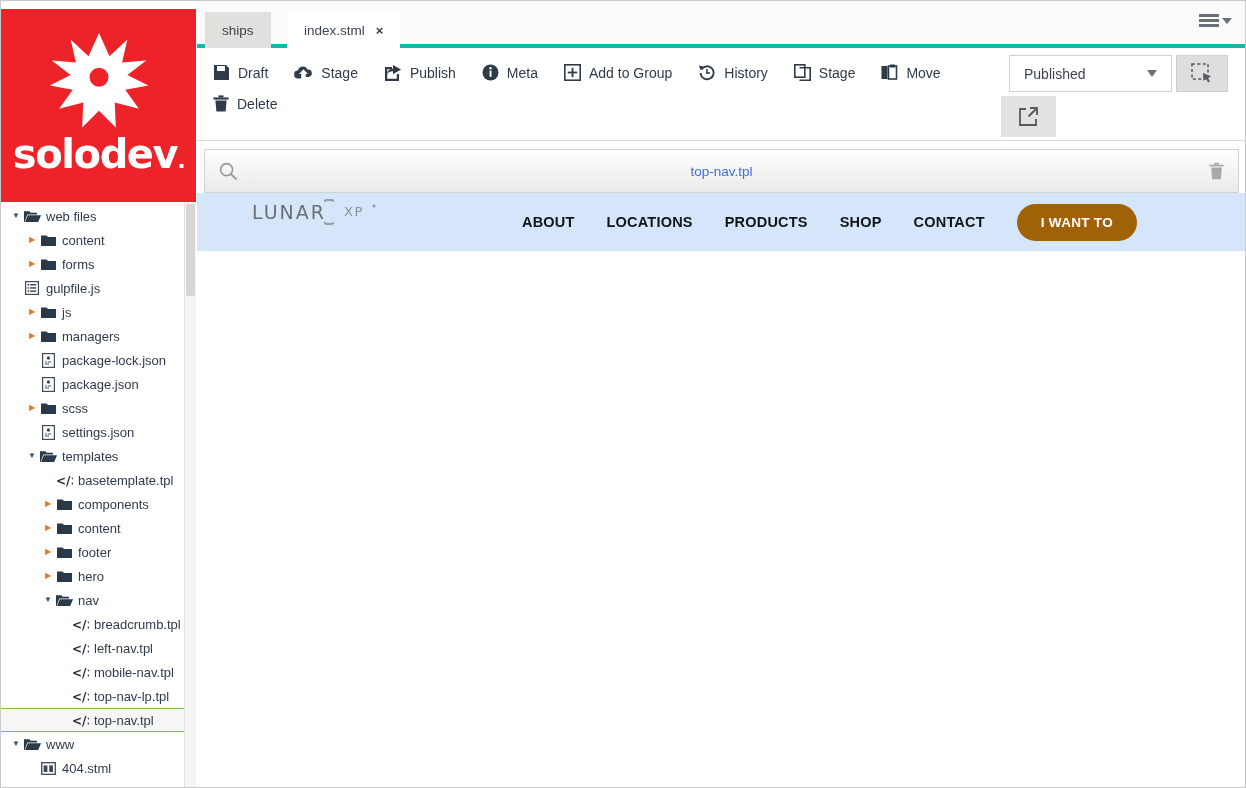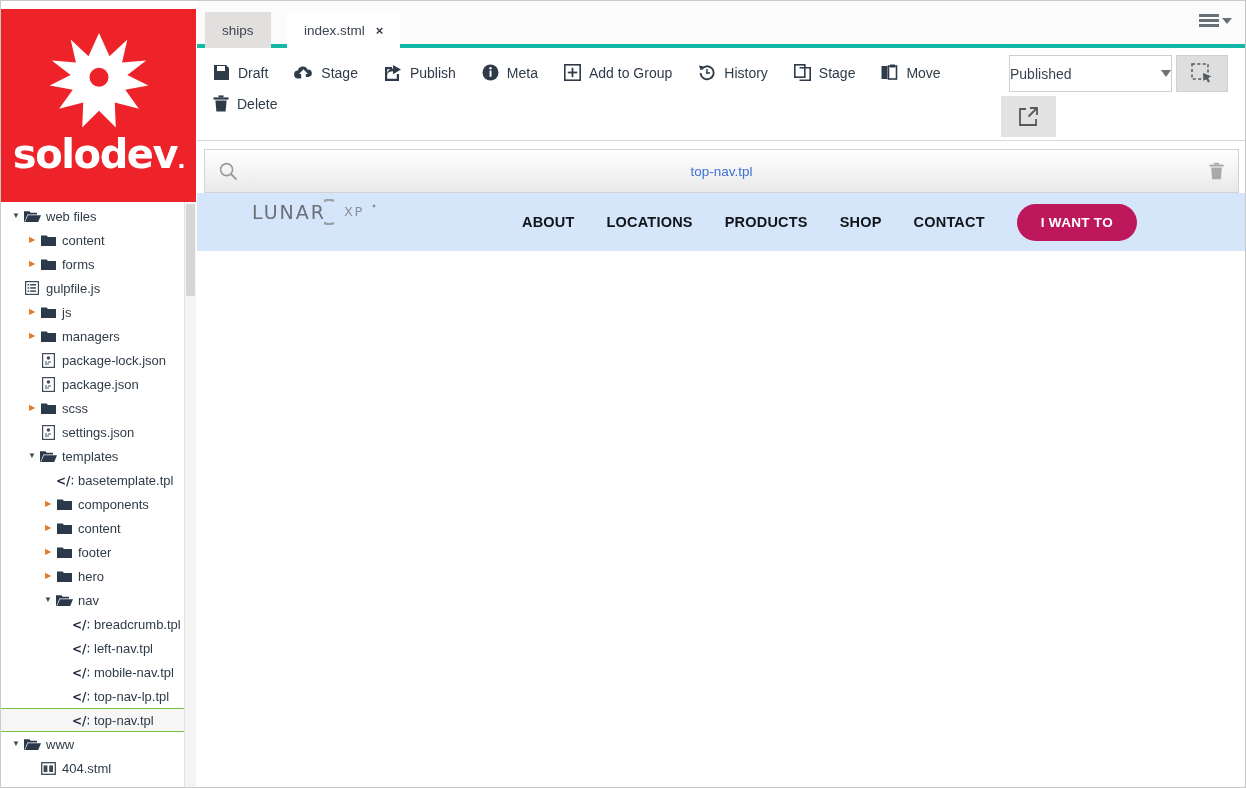--- a/index.html
+++ b/index.html
@@ -167,21 +167,21 @@
     font-size: 14px;
   }
   .tb-item .ic { margin-right: 8px; display: inline-flex; }
 
   #status-select {
     position: absolute; left: 812px; top: 7px;
     width: 163px; height: 37px;
     border: 1px solid #cfcfcf;
     background: #ffffff;
     display: flex; align-items: center;
-    padding: 0 0;
+    padding: 0 14px;
     font-size: 14px; color: #3b4450;
     cursor: pointer;
   }
   #status-select .chev {
     margin-left: auto;
     width: 0; height: 0;
     border-left: 5px solid transparent;
     border-right: 5px solid transparent;
     border-top: 7px solid #6b7178;
   }
@@ -253,21 +253,21 @@
   }
   .nav-link {
     font-size: 14.5px;
     font-weight: bold;
     color: #111418;
     margin-right: 32px;
     letter-spacing: 0.2px;
     cursor: pointer;
   }
   #iwantto {
-    background: #be185d;
+    background: #a16207;
     color: #ffffff;
     font-size: 13.5px;
     font-weight: bold;
     padding: 11px 24px;
     border-radius: 24px;
     letter-spacing: 0.3px;
     cursor: pointer;
     white-space: nowrap;
   }
 </style>

